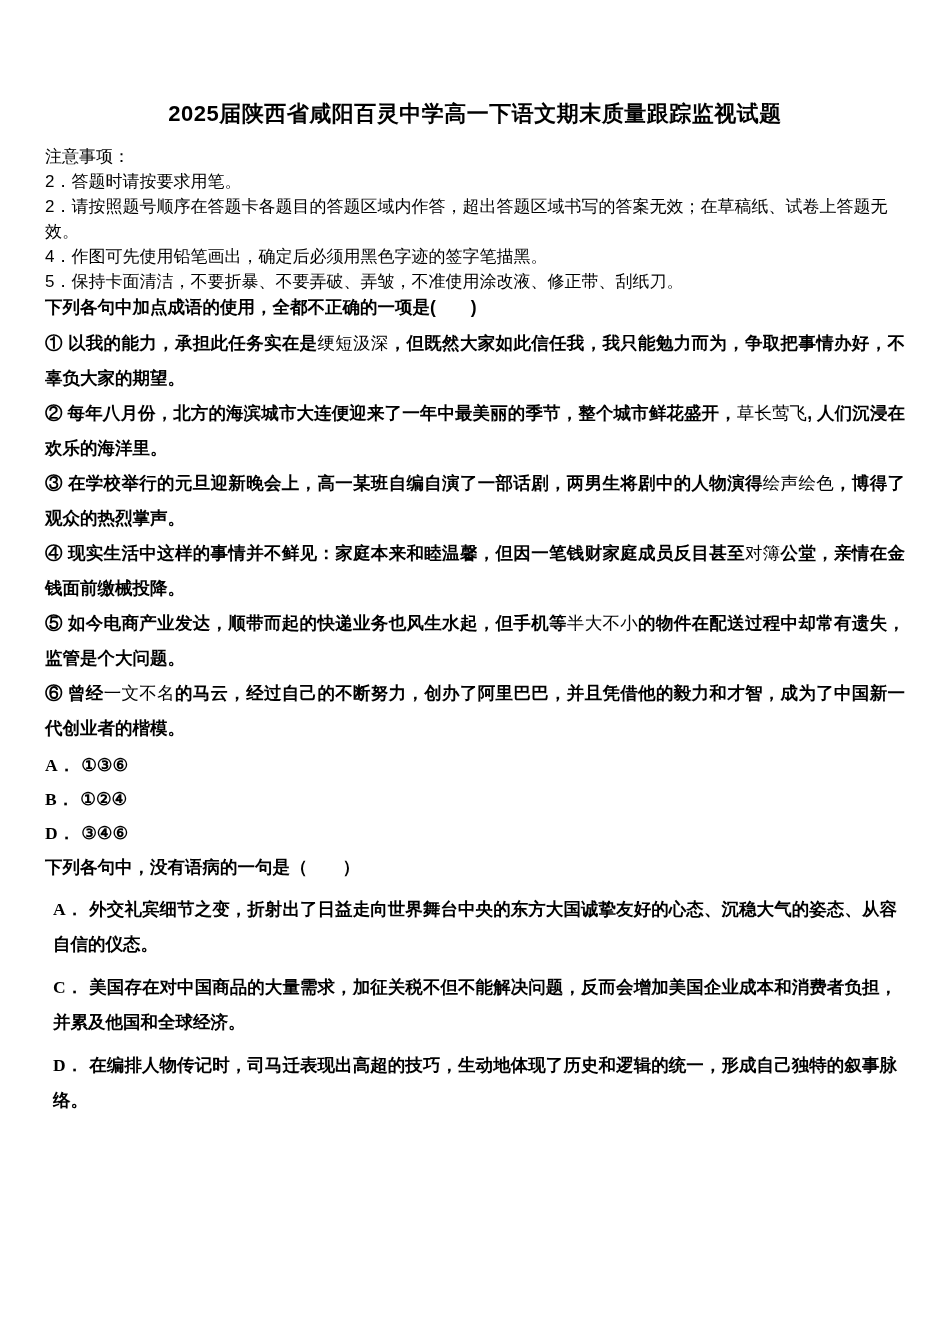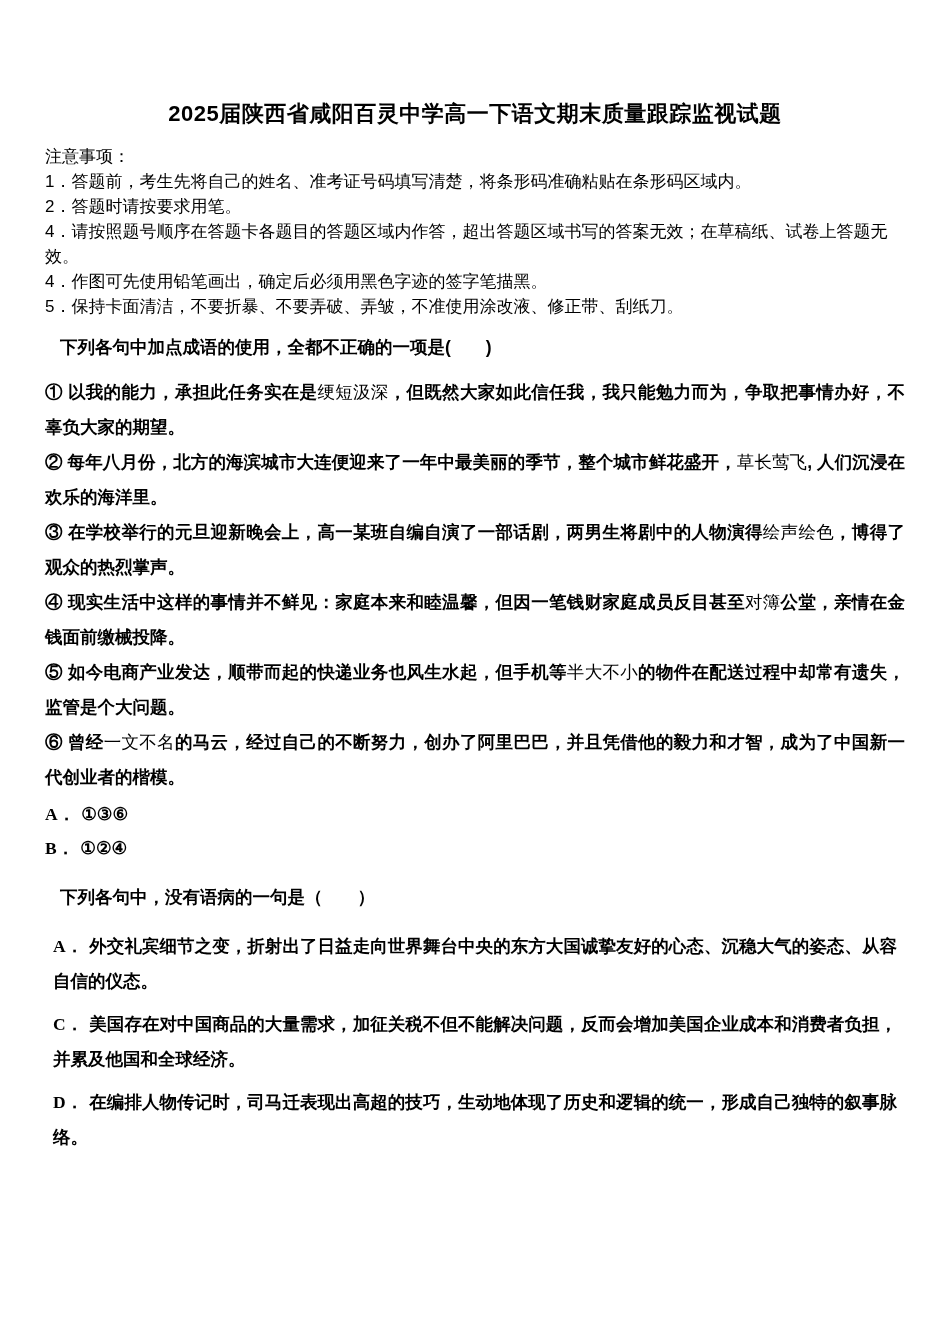--- a/index.html
+++ b/index.html
@@ -36,21 +36,21 @@
   .notice p {
     margin: 0;
   }
   .section-heading {
     margin: 30px 0 0 0;
     font-size: 17.5px;
     font-weight: 700;
     line-height: 26px;
   }
   .q-stem {
-    margin: 15px;
+    margin: 0;
     font-size: 17.5px;
     font-weight: 700;
     line-height: 26px;
   }
   .q-stem.spaced {
     line-height: 34px;
   }
   .items {
     margin-top: 6px;
   }
@@ -92,42 +92,42 @@
 </style>
 </head>
 <body>
 
 <div class="page">
 
   <h1 class="exam-title">2025届陕西省咸阳百灵中学高一下语文期末质量跟踪监视试题</h1>
 
   <div class="notice">
     <p>注意事项：</p>
-    <p>1．答题前，考生先将自己的姓名、准考证号码填写清楚，将条形码准确粘贴在条形码区域内。</p>
     <p>2．答题时请按要求用笔。</p>
-    <p>4．请按照题号顺序在答题卡各题目的答题区域内作答，超出答题区域书写的答案无效；在草稿纸、试卷上答题无效。</p>
+    <p>2．请按照题号顺序在答题卡各题目的答题区域内作答，超出答题区域书写的答案无效；在草稿纸、试卷上答题无效。</p>
     <p>4．作图可先使用铅笔画出，确定后必须用黑色字迹的签字笔描黑。</p>
     <p>5．保持卡面清洁，不要折暴、不要弄破、弄皱，不准使用涂改液、修正带、刮纸刀。</p>
   </div>
 
 
   <p class="q-stem">下列各句中加点成语的使用，全都不正确的一项是(　　)</p>
 
   <div class="items">
     <p class="item"><span>① 以我的能力，承担此任务实在是</span><span class="em">绠短汲深</span><span>，但既然大家如此信任我，我只能勉力而为，争取把事情办好，不辜负大家的期望。</span></p>
     <p class="item"><span>② 每年八月份，北方的海滨城市大连便迎来了一年中最美丽的季节，整个城市鲜花盛开，</span><span class="em">草长莺飞</span><span>, 人们沉浸在欢乐的海洋里。</span></p>
     <p class="item"><span>③ 在学校举行的元旦迎新晚会上，高一某班自编自演了一部话剧，两男生将剧中的人物演得</span><span class="em">绘声绘色</span><span>，博得了观众的热烈掌声。</span></p>
     <p class="item"><span>④ 现实生活中这样的事情并不鲜见：家庭本来和睦温馨，但因一笔钱财家庭成员反目甚至</span><span class="em">对簿</span><span>公堂，亲情在金钱面前缴械投降。</span></p>
     <p class="item"><span>⑤ 如今电商产业发达，顺带而起的快递业务也风生水起，但手机等</span><span class="em">半大不小</span><span>的物件在配送过程中却常有遗失，监管是个大问题。</span></p>
     <p class="item"><span>⑥ 曾经</span><span class="em">一文不名</span><span>的马云，经过自己的不断努力，创办了阿里巴巴，并且凭借他的毅力和才智，成为了中国新一代创业者的楷模。</span></p>
   </div>
 
   <div class="options-q1">
     <p><span class="opt-letter">A．</span><span>①③⑥</span></p>
     <p><span class="opt-letter">B．</span><span>①②④</span></p>
+    <p><span class="opt-letter">D．</span><span>③④⑥</span></p>
   </div>
 
   <p class="q-stem spaced">下列各句中，没有语病的一句是（　　）</p>
 
   <div class="options-q2">
     <p><span class="opt-letter">A．</span><span>外交礼宾细节之变，折射出了日益走向世界舞台中央的东方大国诚挚友好的心态、沉稳大气的姿态、从容自信的仪态。</span></p>
     <p><span class="opt-letter">C．</span><span>美国存在对中国商品的大量需求，加征关税不但不能解决问题，反而会增加美国企业成本和消费者负担，并累及他国和全球经济。</span></p>
     <p><span class="opt-letter">D．</span><span>在编排人物传记时，司马迁表现出高超的技巧，生动地体现了历史和逻辑的统一，形成自己独特的叙事脉络。</span></p>
   </div>
 

